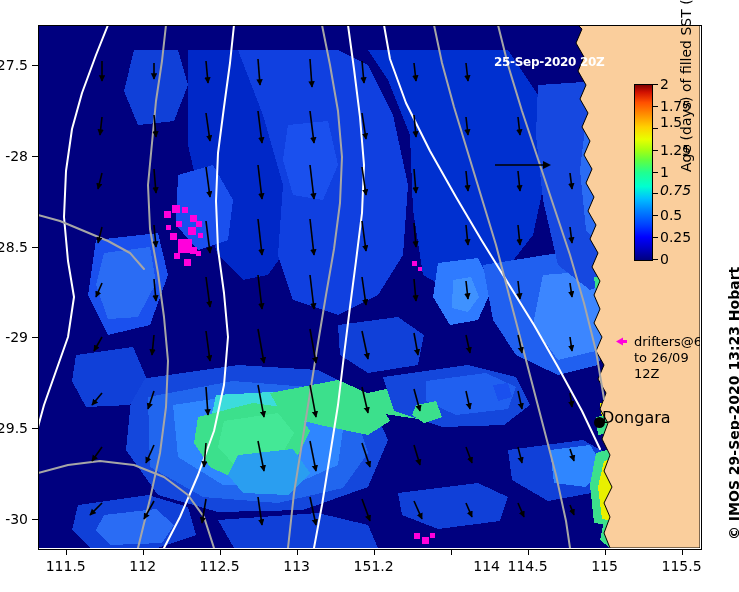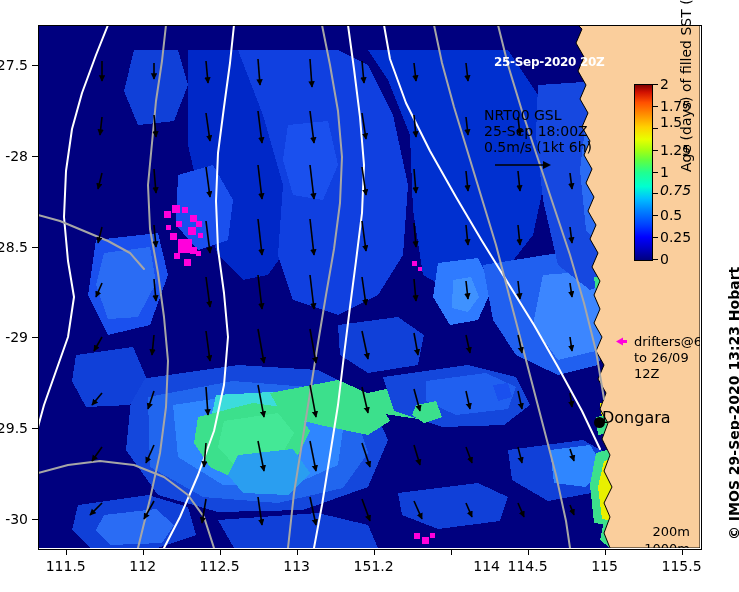--- a/index.html
+++ b/index.html
@@ -303,25 +303,20 @@
       <rect x="374" y="236" width="5" height="5"></rect>
       <rect x="380" y="242" width="4" height="4"></rect>
       <rect x="376" y="508" width="6" height="6"></rect>
       <rect x="384" y="512" width="7" height="7"></rect>
       <rect x="392" y="508" width="5" height="5"></rect>
     </g>
   </svg>
 
   <div id="map-title">25-Sep-2020 20Z</div>
 
-  <div id="current-annotation">
-    <div>NRT00 GSL</div>
-    <div>25-Sep 18:00Z</div>
-    <div>0.5m/s (1kt 6h)</div>
-  </div>
   <svg id="vector-key-arrow" viewBox="0 0 60 14">
     <line x1="2" y1="7" x2="50" y2="7" stroke="#000" stroke-width="1.6"></line>
     <path d="M50,3 L58,7 L50,11 z" fill="#000"></path>
   </svg>
 
   <div id="dongara-dot"></div>
   <div id="dongara-label">Dongara</div>
 
   <div id="map-legend">
     <div class="row">
@@ -331,24 +326,20 @@
           <rect x="9" y="6" width="4" height="3" fill="#ff00dc"></rect>
         </svg>
       </span>
       <span>
         <span>drifters@6h</span><br>
         <span>to 26/09 12Z</span>
       </span>
     </div>
   </div>
 
-  <div id="depth-key">
-    <div>200m</div>
-    <div>1000m</div>
-  </div>
 
 </div>
 <div id="plot-border"></div>
 
 <div id="x-axis">
     <div class="tick xtick" style="left: 65.7116px;"></div>
     <div class="xlab" style="left: 65.7116px;">111.5</div>
     <div class="tick xtick" style="left: 142.688px;"></div>
     <div class="xlab" style="left: 142.688px;">112</div>
     <div class="tick xtick" style="left: 219.665px;"></div>

